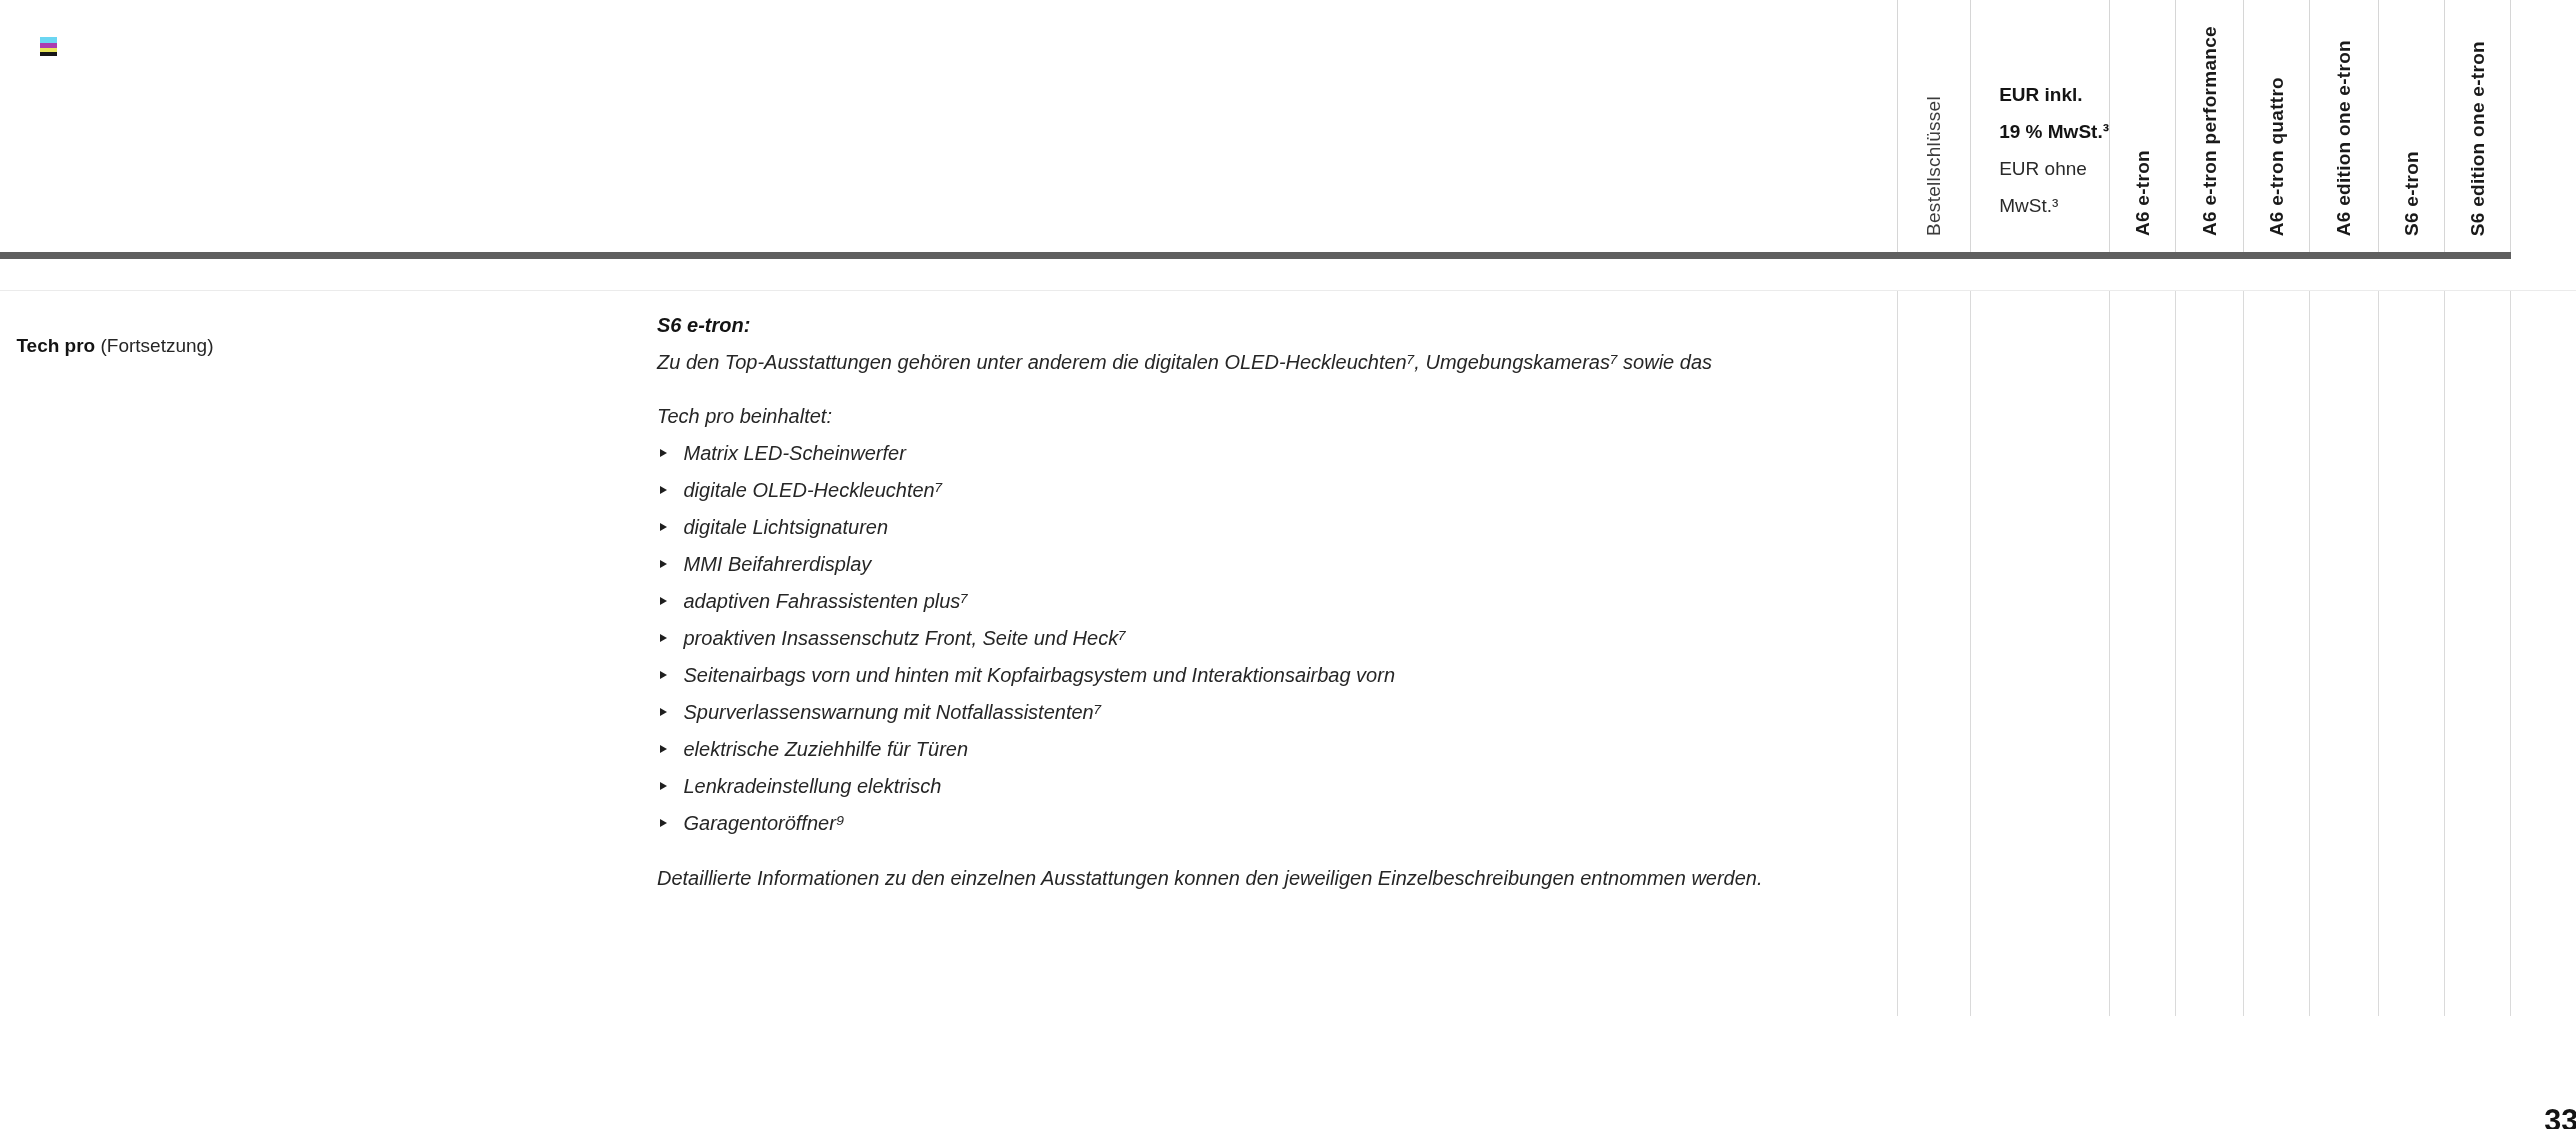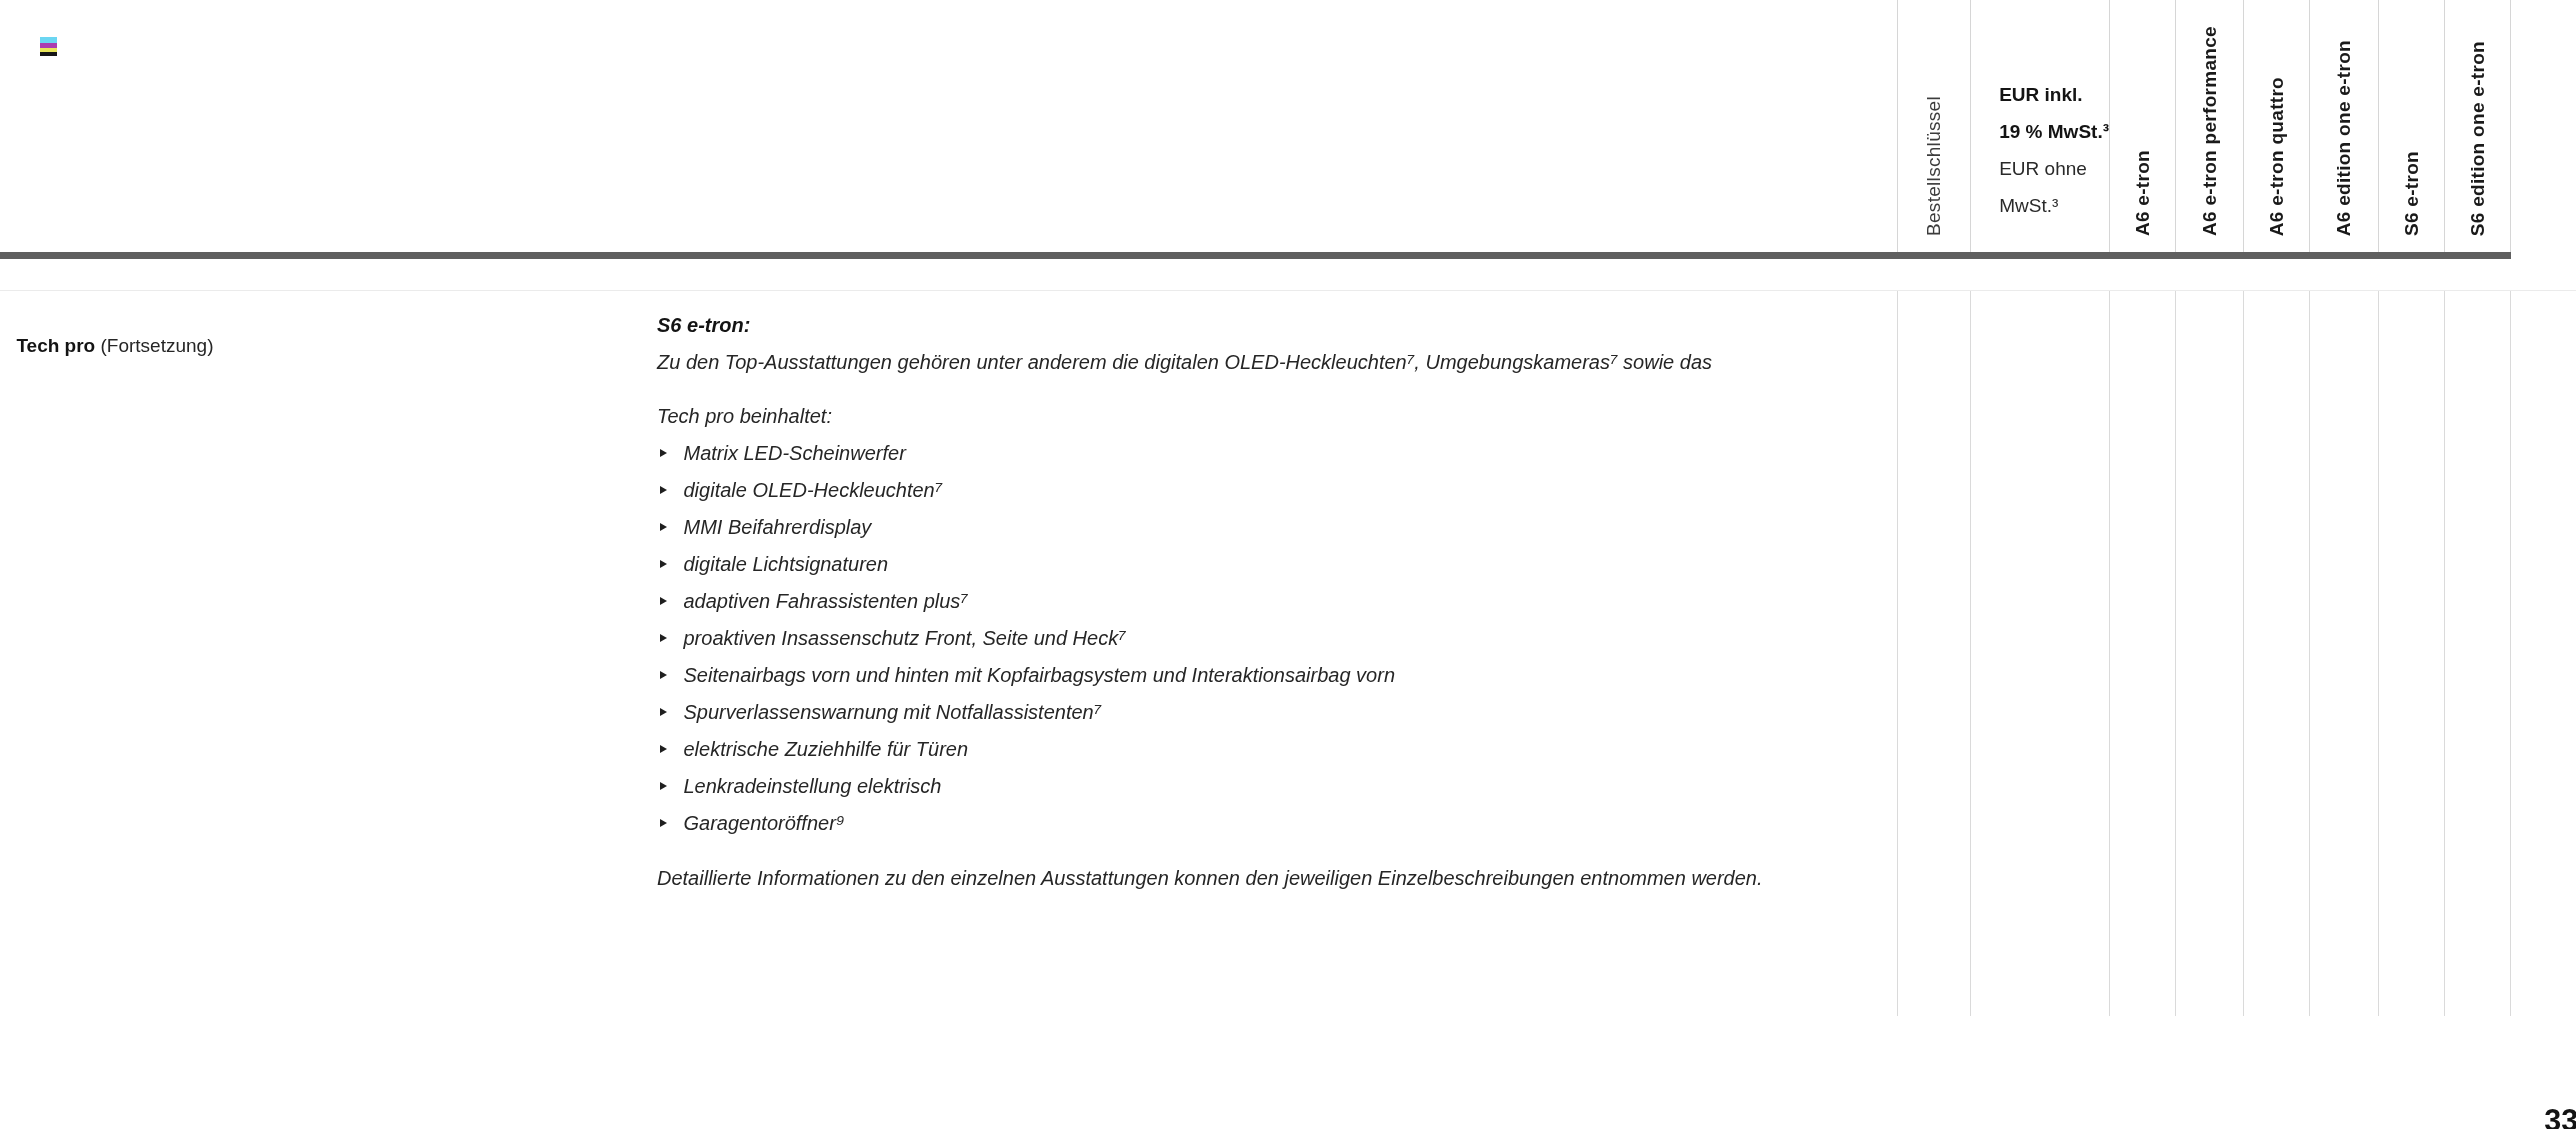--- a/index.html
+++ b/index.html
@@ -148,22 +148,22 @@
   </div>
 
   <div class="content">
     <div class="line bold">S6 e-tron:</div>
     <div class="line">Zu den Top-Ausstattungen gehören unter anderem die digitalen OLED-Heckleuchten⁷, Umgebungskameras⁷ sowie das</div>
     <div class="spacer-30"></div>
     <div class="line">Tech pro beinhaltet:</div>
     <ul class="bullets">
       <li><span class="tri"></span><span class="btext">Matrix LED-Scheinwerfer</span></li>
       <li><span class="tri"></span><span class="btext">digitale OLED-Heckleuchten⁷</span></li>
+      <li><span class="tri"></span><span class="btext">digitale Lichtsignaturen</span></li>
       <li><span class="tri"></span><span class="btext">MMI Beifahrerdisplay</span></li>
-      <li><span class="tri"></span><span class="btext">digitale Lichtsignaturen</span></li>
       <li><span class="tri"></span><span class="btext">adaptiven Fahrassistenten plus⁷</span></li>
       <li><span class="tri"></span><span class="btext">proaktiven Insassenschutz Front, Seite und Heck⁷</span></li>
       <li><span class="tri"></span><span class="btext">Seitenairbags vorn und hinten mit Kopfairbagsystem und Interaktionsairbag vorn</span></li>
       <li><span class="tri"></span><span class="btext">Spurverlassenswarnung mit Notfallassistenten⁷</span></li>
       <li><span class="tri"></span><span class="btext">elektrische Zuziehhilfe für Türen</span></li>
       <li><span class="tri"></span><span class="btext">Lenkradeinstellung elektrisch</span></li>
       <li><span class="tri"></span><span class="btext">Garagentoröffner⁹</span></li>
     </ul>
     <div class="spacer-32"></div>
     <div class="line">Detaillierte Informationen zu den einzelnen Ausstattungen konnen den jeweiligen Einzelbeschreibungen entnommen werden.</div>

